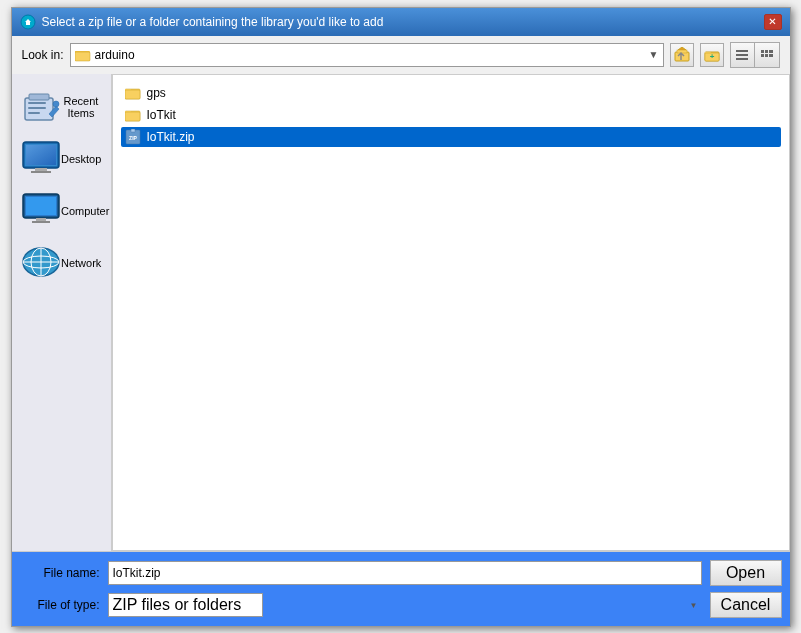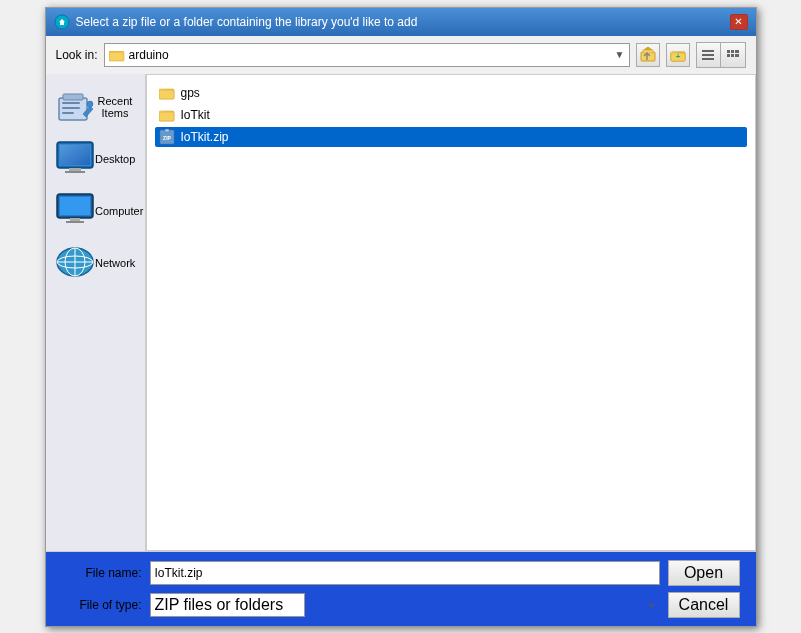--- a/index.html
+++ b/index.html
@@ -7,21 +7,21 @@
       font-family: 'Segoe UI', Tahoma, Geneva, Verdana, sans-serif;
       font-size: 12px;
       background: #f0f0f0;
       display: flex;
       align-items: center;
       justify-content: center;
       width: 801px;
       height: 633px;
     }
     .dialog {
-      width: 712px;
+      width: 780px;
       height: 620px;
       background: #f0f0f0;
       border: 1px solid #999;
       box-shadow: 2px 2px 8px rgba(0,0,0,0.5);
       display: flex;
       flex-direction: column;
     }
     .title-bar {
       background: linear-gradient(to bottom, #4a90d9 0%, #2b6bb5 100%);
       color: white;
@@ -180,22 +180,22 @@
       justify-content: center;
       flex-shrink: 0;
     }
     .file-name {
       font-size: 12px;
     }
     .file-item.selected .file-name {
       color: white;
     }
     .bottom-bar {
-      background: #1d4ed8;
-      padding: 8px 16px;
+      background: #3b82f6;
+      padding: 8px 8px;
       border-top: 1px solid #ccc;
     }
     .bottom-row {
       display: flex;
       align-items: center;
       gap: 8px;
       margin-bottom: 6px;
     }
     .bottom-row:last-child {
       margin-bottom: 0;

